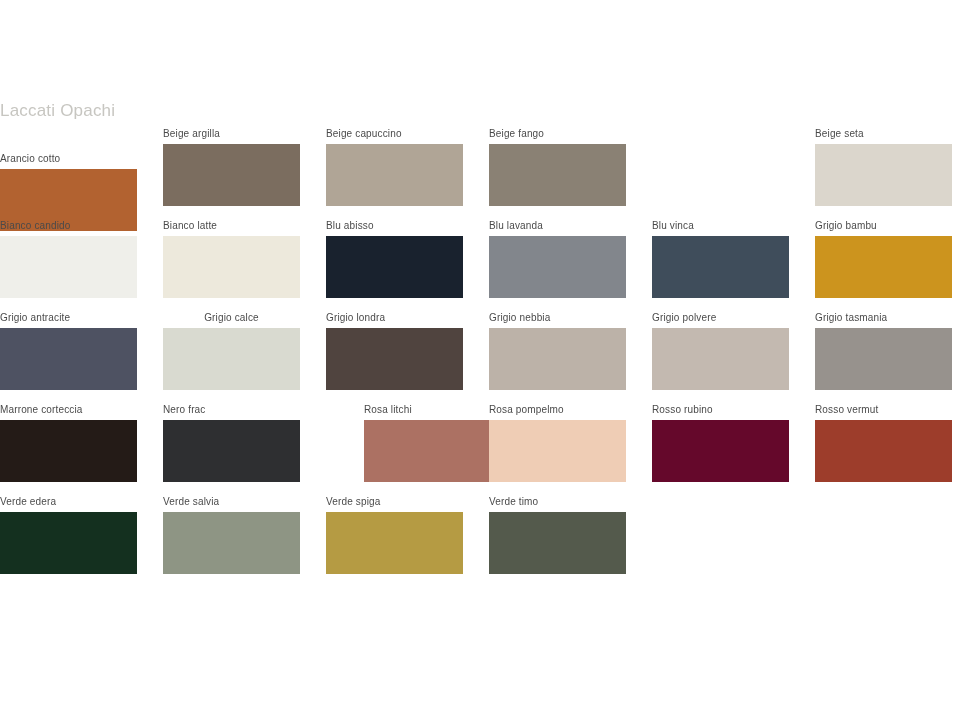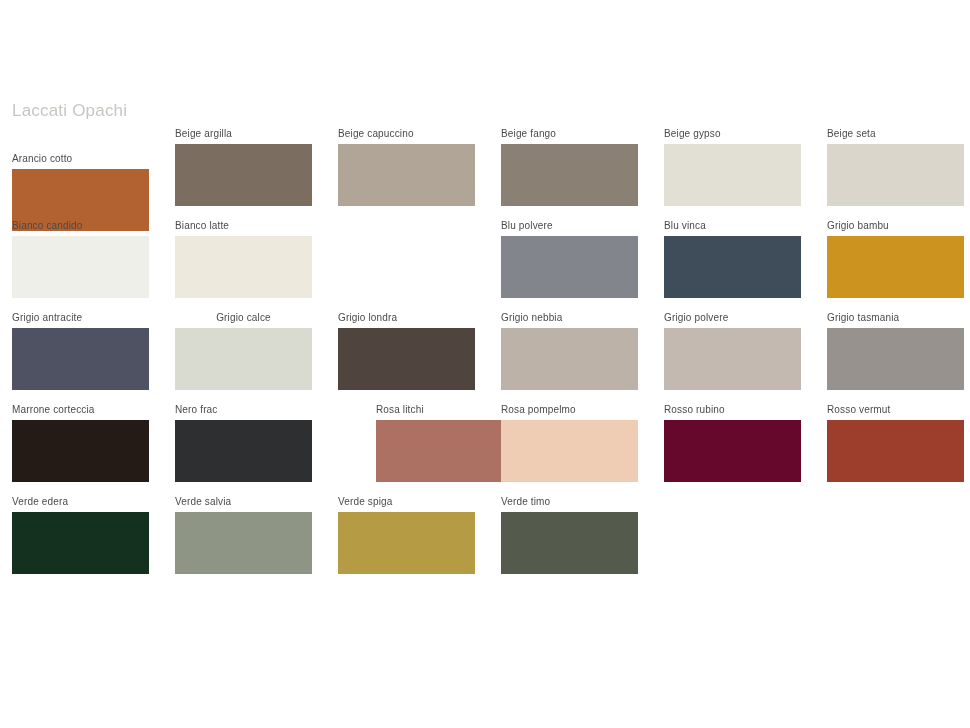--- a/index.html
+++ b/index.html
@@ -10,21 +10,21 @@
     width: 970px;
     height: 728px;
     background: #ffffff;
     font-family: "Liberation Sans", sans-serif;
     overflow: hidden;
     position: relative;
   }
 
   #palette-root {
     position: absolute;
-    left: 12px;
+    left: 0;
     top: 0;
     width: 809px;
     height: 728px;
     background: #ffffff;
   }
 
   
   .shift-wrap {
     position: absolute;
     left: -30px;
@@ -97,40 +97,40 @@
             <div class="swatch-chip" style="background: rgb(123, 109, 95);"></div>
           </div>
           <div class="swatch-cell" style="left: 326px;">
             <div class="swatch-label">Beige capuccino</div>
             <div class="swatch-chip" style="background: rgb(176, 165, 150);"></div>
           </div>
           <div class="swatch-cell" style="left: 489px;">
             <div class="swatch-label">Beige fango</div>
             <div class="swatch-chip" style="background: rgb(138, 129, 116);"></div>
           </div>
-          <div class="swatch-cell" style="left: 652px;">
-            <div class="swatch-label">Beige gypso</div>
-            <div class="swatch-chip" style="background: rgb(226, 223, 212);"></div>
-          </div>
           <div class="swatch-cell" style="left: 815px;">
             <div class="swatch-label">Beige seta</div>
             <div class="swatch-chip" style="background: rgb(219, 214, 204);"></div>
           </div>
         </div>
         <div class="swatch-row">
           <div class="swatch-cell" style="left: 0px;">
             <div class="swatch-label">Bianco candido</div>
             <div class="swatch-chip" style="background: rgb(239, 239, 234);"></div>
           </div>
           <div class="swatch-cell" style="left: 163px;">
             <div class="swatch-label">Bianco latte</div>
             <div class="swatch-chip" style="background: rgb(237, 233, 220);"></div>
           </div>
-          <div class="swatch-cell" style="left: 489px;">
-            <div class="swatch-label">Blu polvere</div>
+          <div class="swatch-cell" style="left: 326px;">
+            <div class="swatch-label">Blu abisso</div>
+            <div class="swatch-chip" style="background: rgb(25, 34, 46);"></div>
+          </div>
+          <div class="swatch-cell" style="left: 489px;">
+            <div class="swatch-label">Blu lavanda</div>
             <div class="swatch-chip" style="background: rgb(130, 134, 140);"></div>
           </div>
           <div class="swatch-cell" style="left: 652px;">
             <div class="swatch-label">Blu vinca</div>
             <div class="swatch-chip" style="background: rgb(63, 77, 91);"></div>
           </div>
           <div class="swatch-cell" style="left: 815px;">
             <div class="swatch-label">Grigio bambu</div>
             <div class="swatch-chip" style="background: rgb(204, 148, 30);"></div>
           </div>

